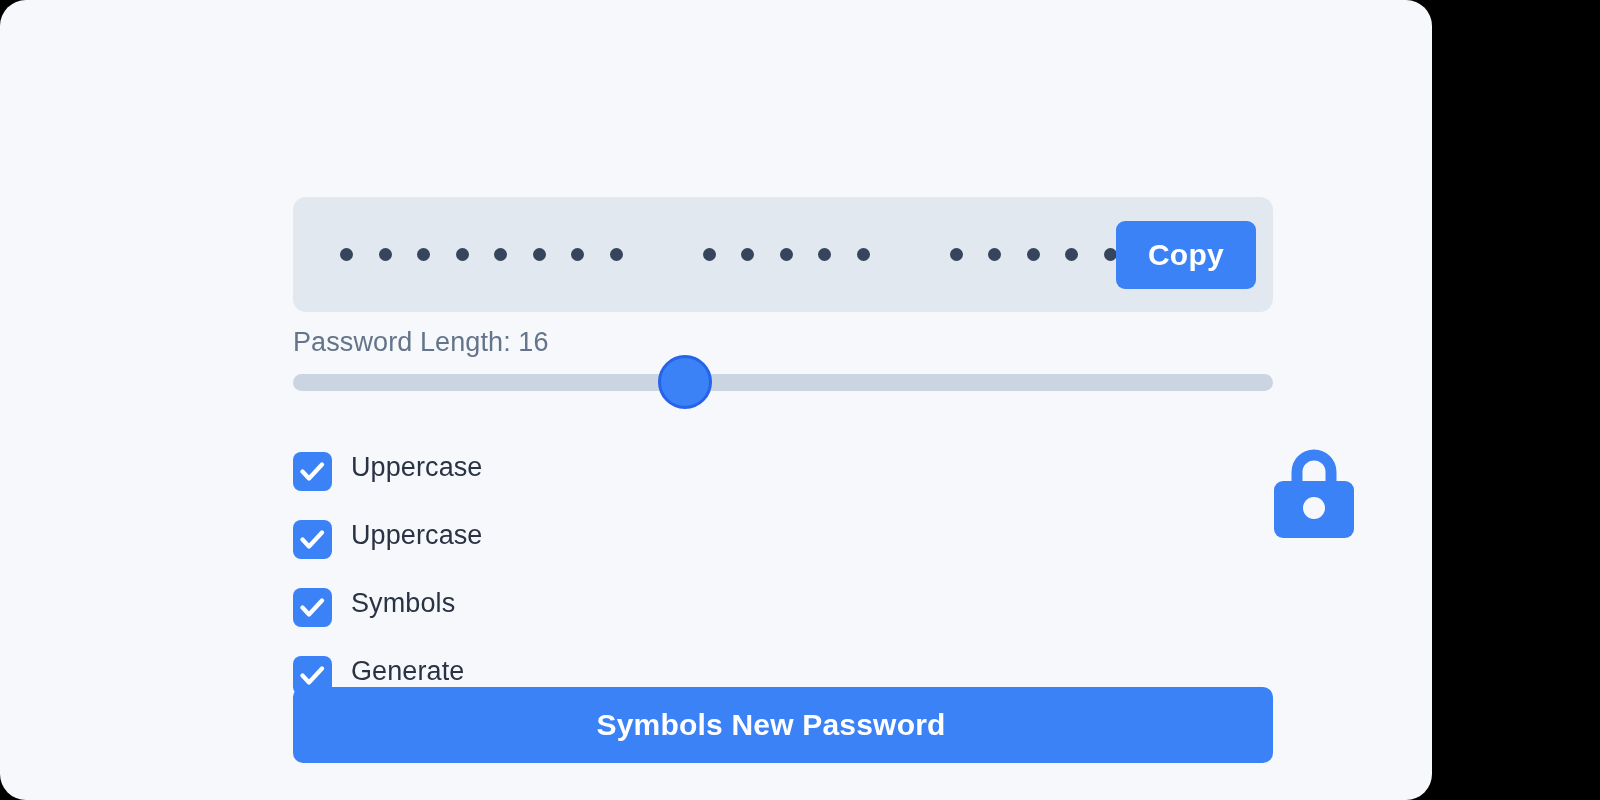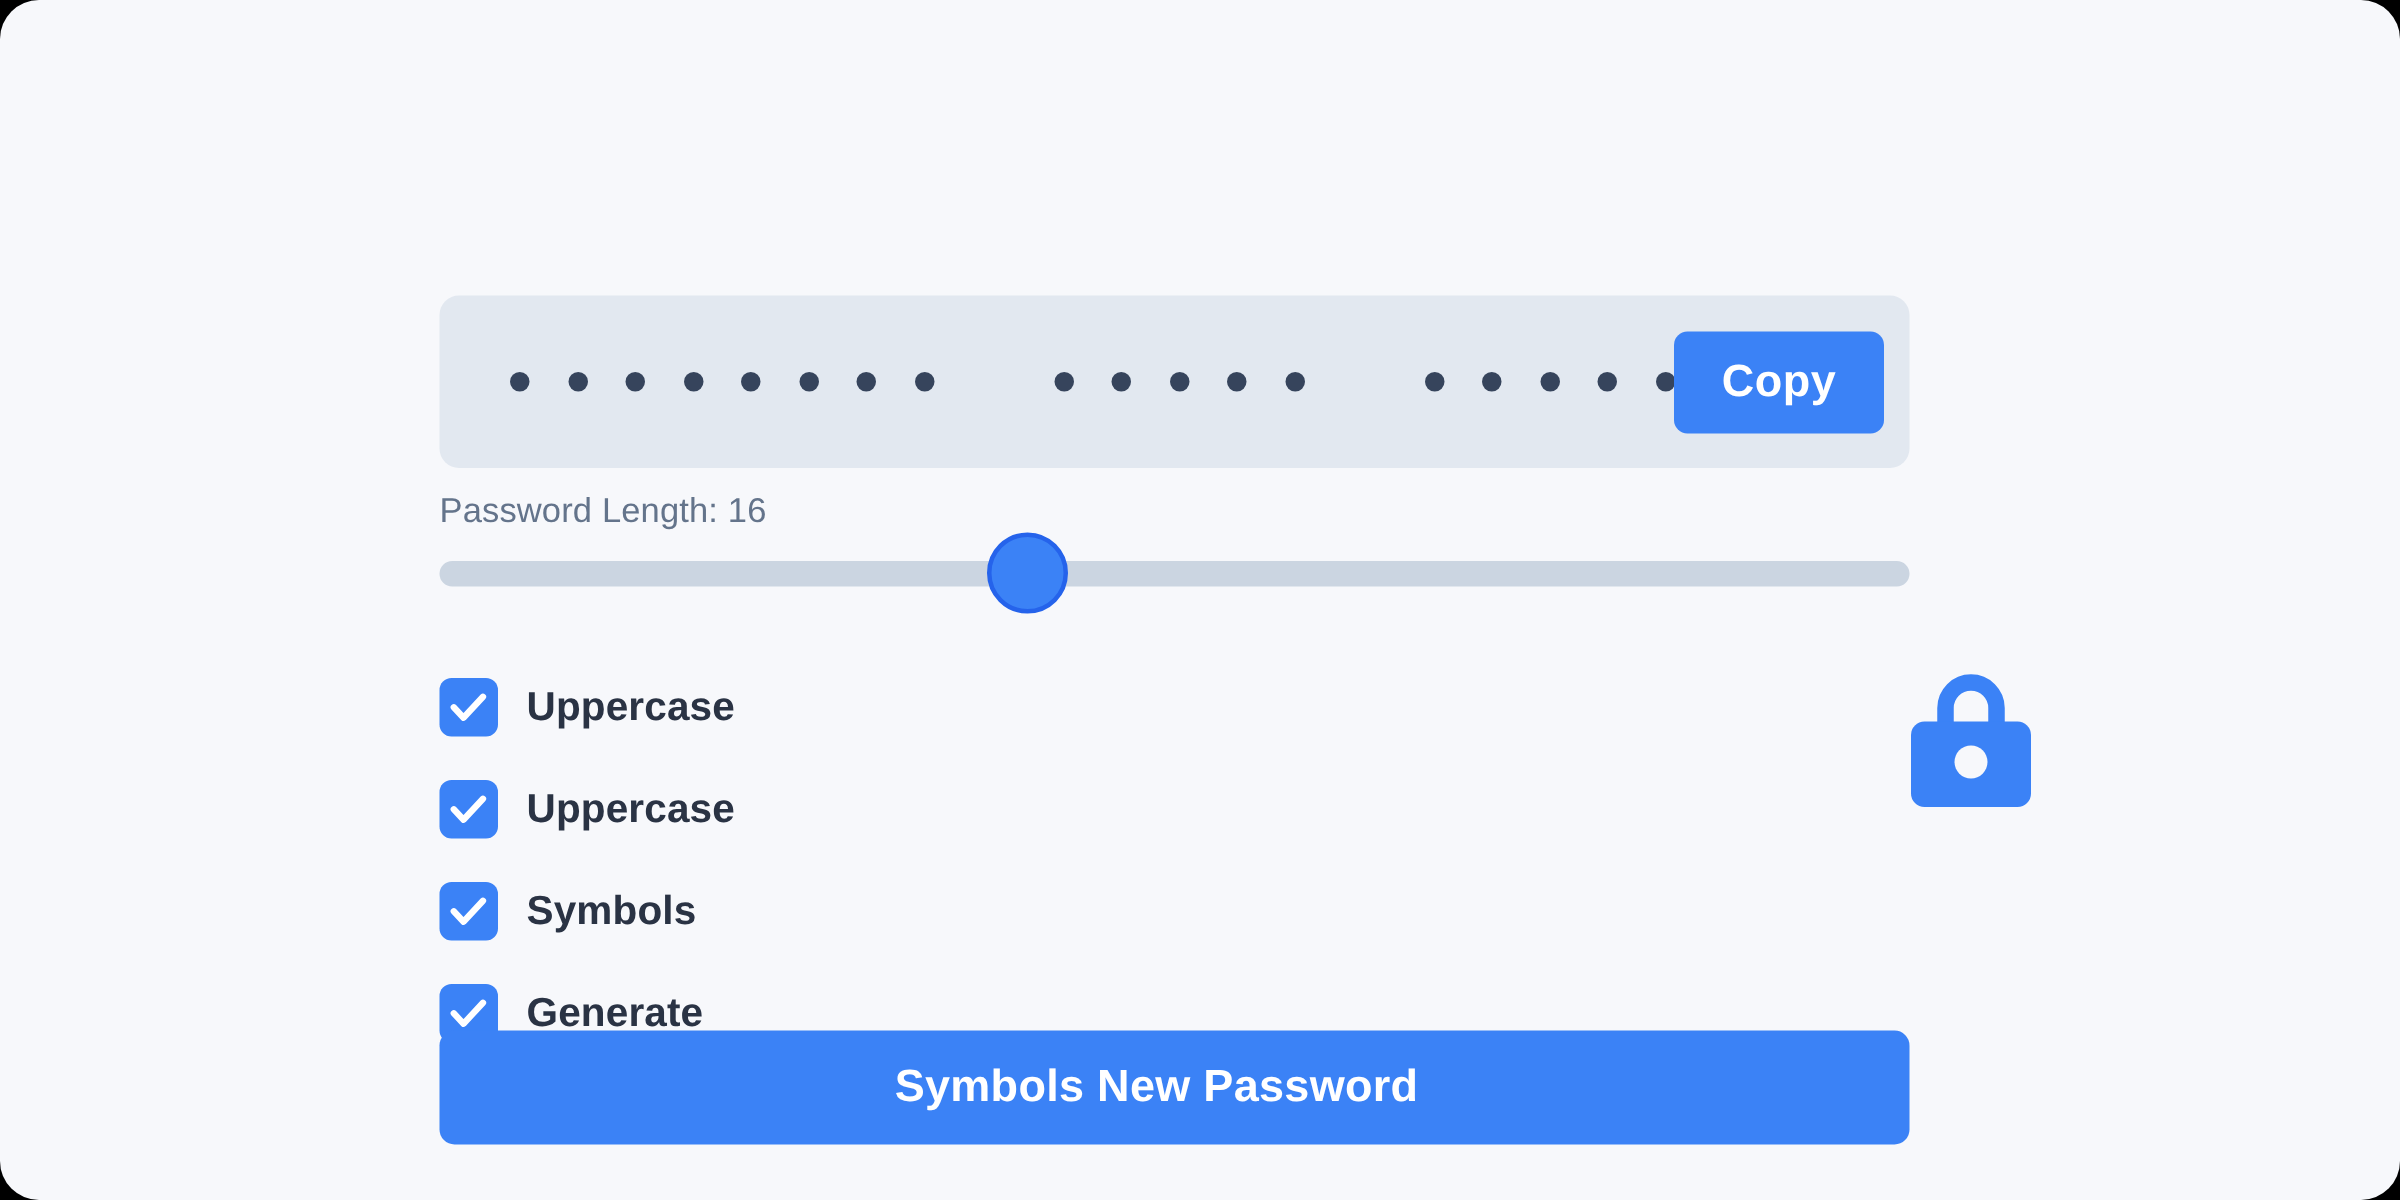--- a/index.html
+++ b/index.html
@@ -9,21 +9,21 @@
   }
   body {
     width: 1600px;
     height: 800px;
     overflow: hidden;
     font-family: "Liberation Sans", sans-serif;
   }
 
   #app {
     position: relative;
-    width: 1600px;
+    width: 1432px;
     height: 800px;
     background: #f7f8fb;
     border-radius: 26px;
     overflow: hidden;
     box-sizing: border-box;
     padding-left: 28px;
   }
 
   
   .password-field {
@@ -84,21 +84,21 @@
     padding: 0;
     line-height: 68px;
     text-align: center;
   }
 
   
   .length-label {
     position: absolute;
     left: 293px;
     top: 327px;
-    font-size: 23px;
+    font-size: 27px;
     color: #64748b;
     letter-spacing: 0.1px;
     white-space: nowrap;
   }
 
   
   .slider-wrap {
     position: absolute;
     left: 293px;
     top: 355px;
@@ -132,24 +132,23 @@
   
   .options {
     position: absolute;
     left: 293px;
     top: 452px;
     width: 700px;
   }
 
   .option-row {
     display: flex;
-    align-items: center;
+    align-items: flex-start;
     height: 38px;
     margin-bottom: 30px;
-    font-weight: bold;
   }
 
   .checkbox {
     width: 39px;
     height: 39px;
     border-radius: 8px;
     background: #3b82f6;
     position: relative;
     flex: 0 0 auto;
     cursor: pointer;

